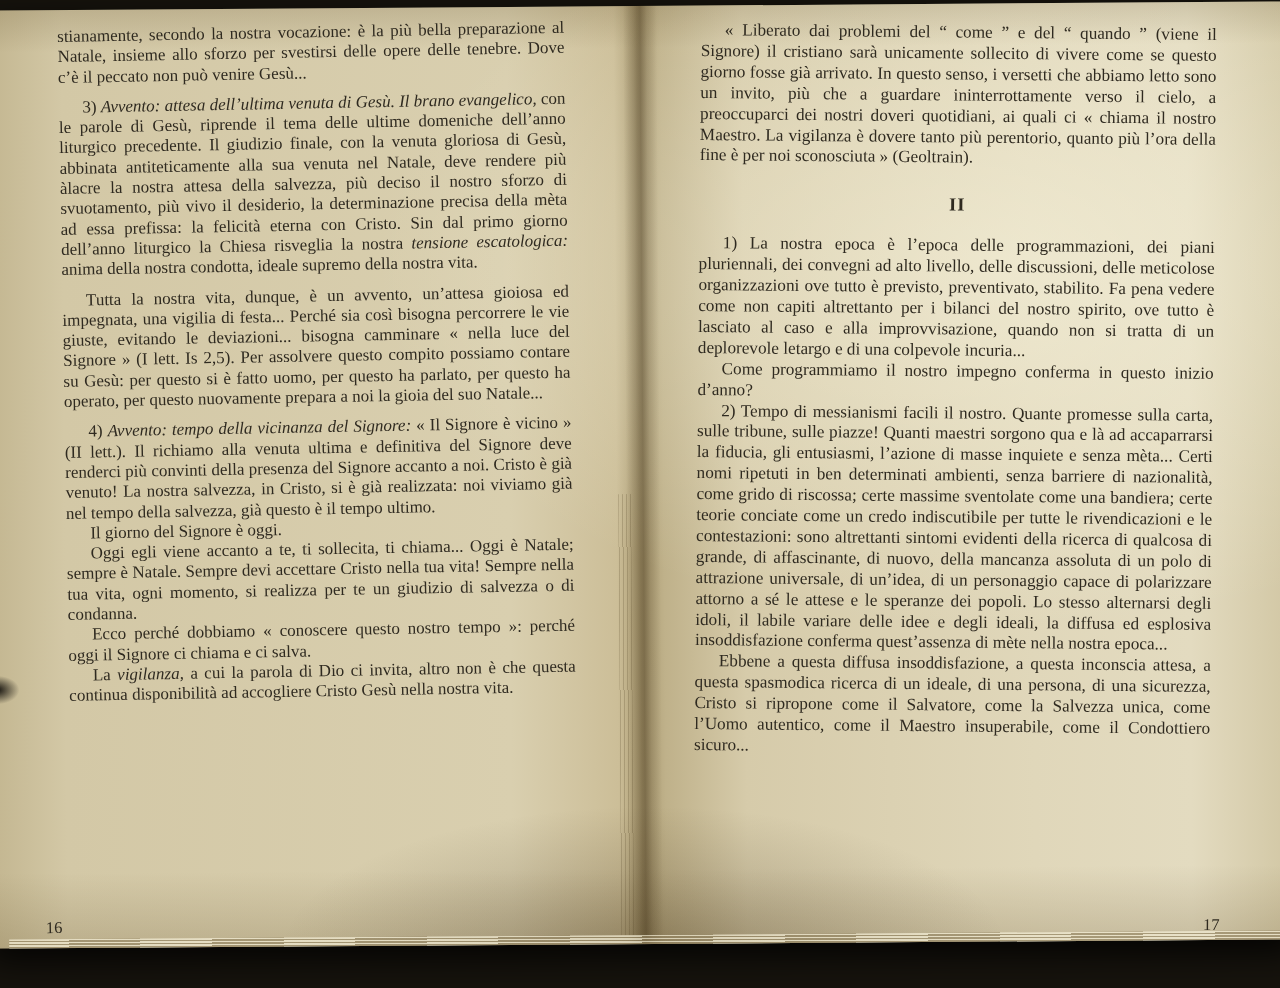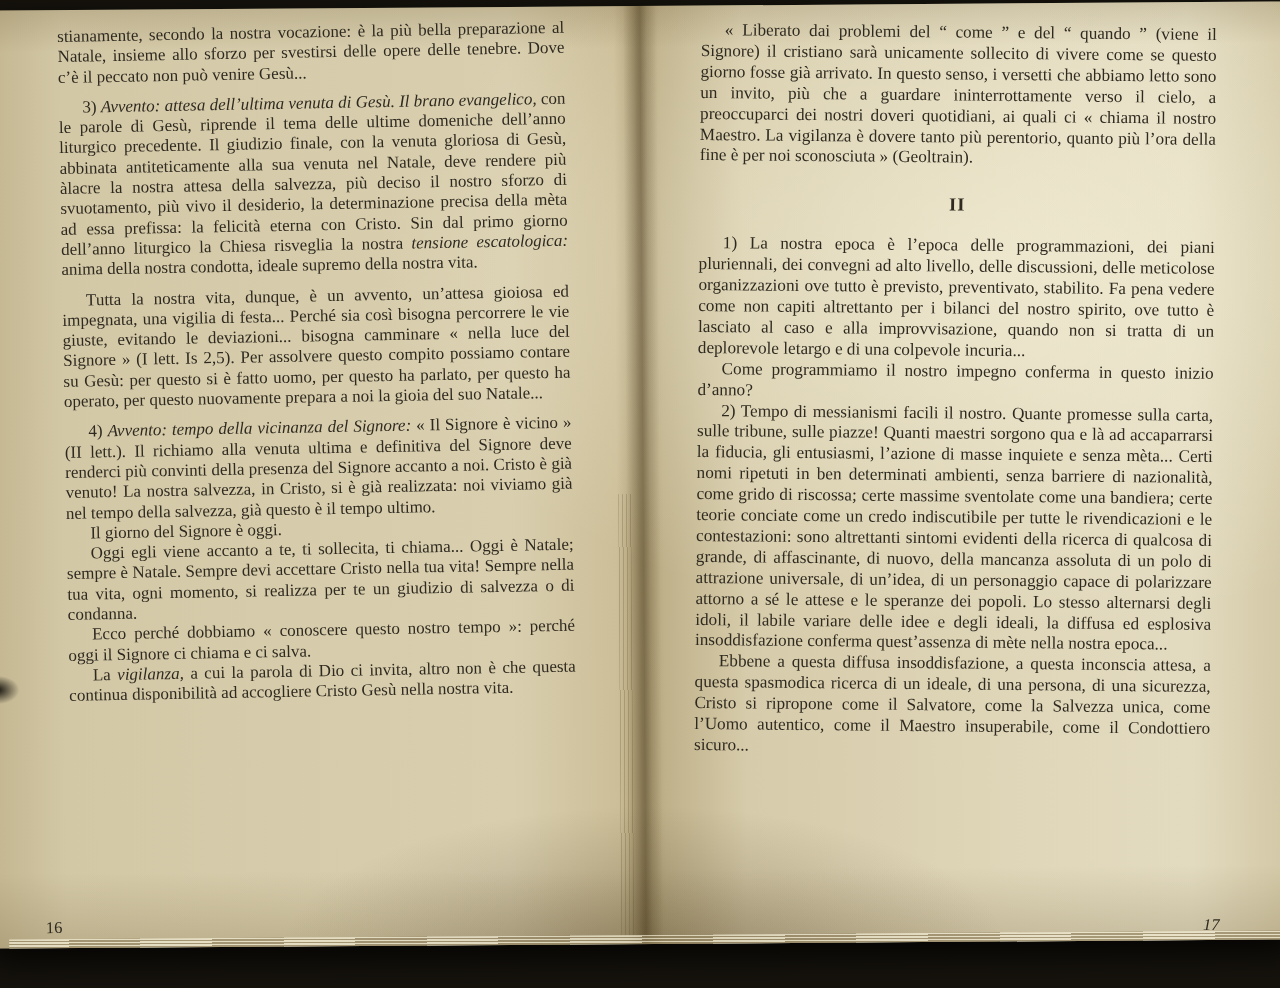--- a/index.html
+++ b/index.html
@@ -61,21 +61,21 @@
   .blk.ind{text-indent:24px;}
   .blk.gap{margin-top:10px;}
   .blk.heading{
     text-align:center;font-weight:bold;font-size:18.5px;
     letter-spacing:1px;margin:26px 0 20px;text-indent:0;
   }
   .page-num{
     position:absolute;font-size:16.5px;color:var(--ink);
   }
   .page-num.left{left:46px;top:918px;transform:rotate(-1deg);}
-  .page-num.right{left:1203px;top:915px;transform:rotate(0.5deg);font-style:italic;}
+  .page-num.right{left:1203px;top:915px;transform:rotate(0.5deg);}
 </style>
 </head>
 <body>
 
 <div class="photo">
   <div class="book">
     <div class="gutter"></div>
     <div class="sheet-lines"></div>
     <div class="bottom-edge"></div>
   </div>

